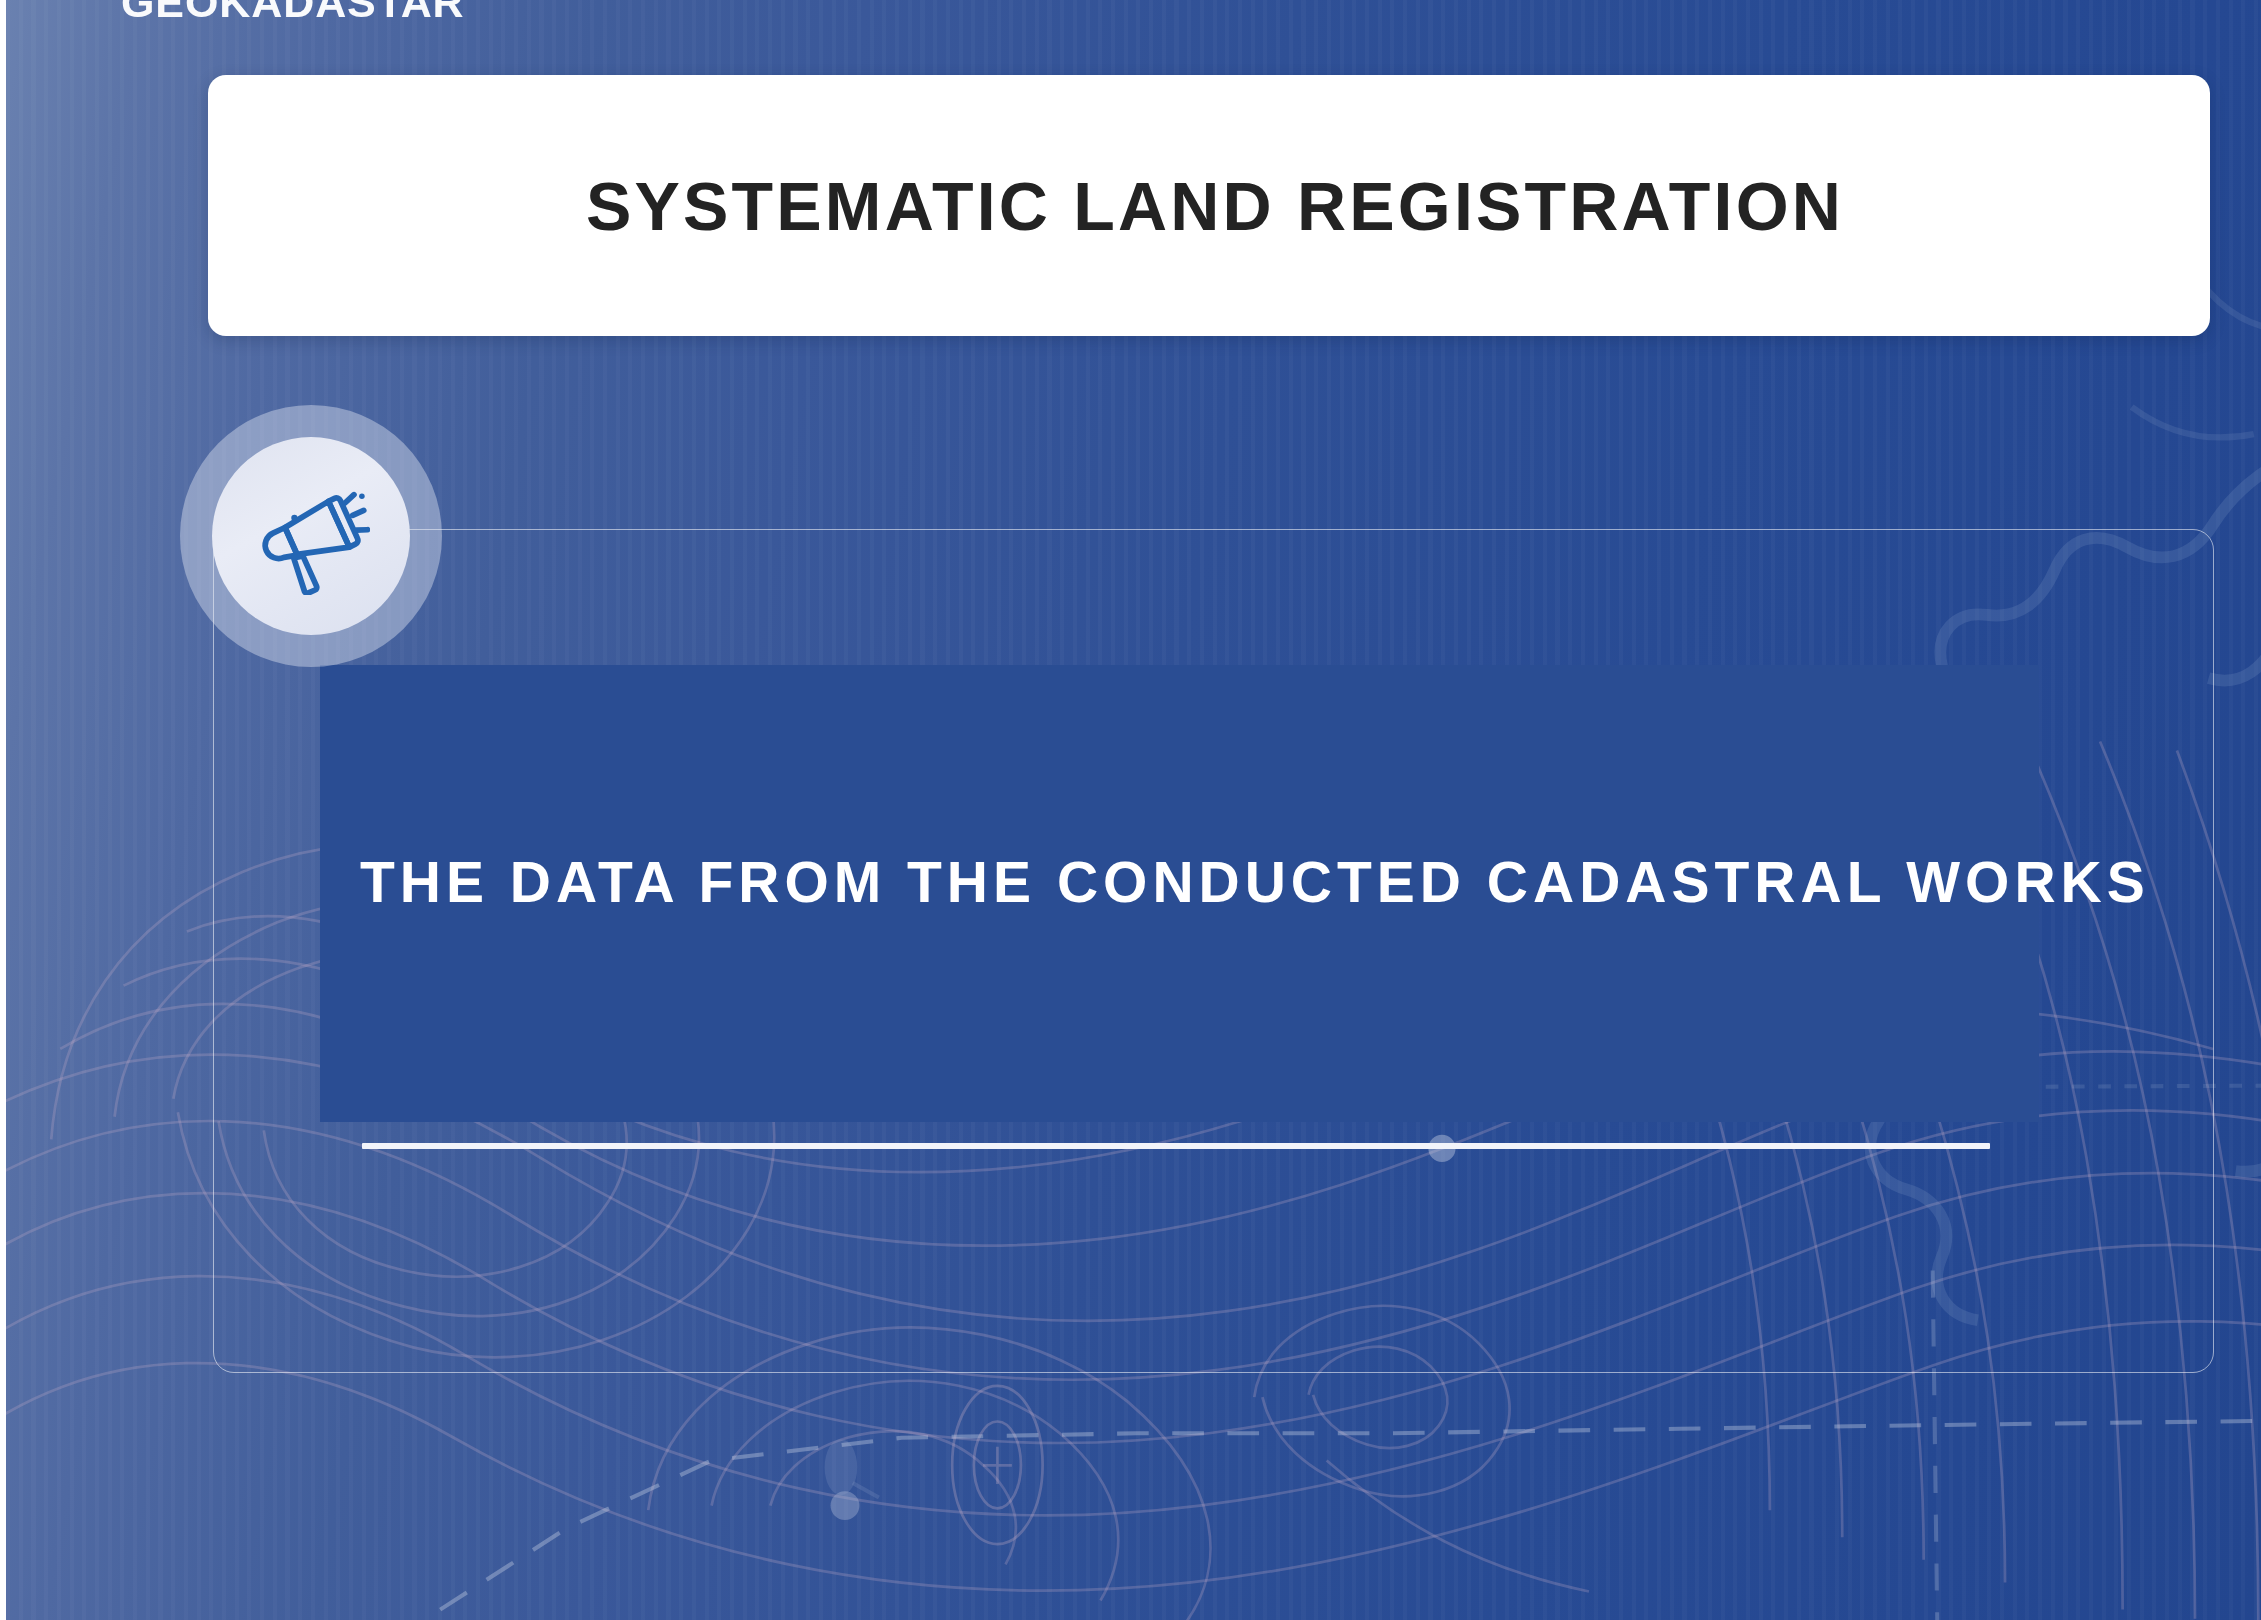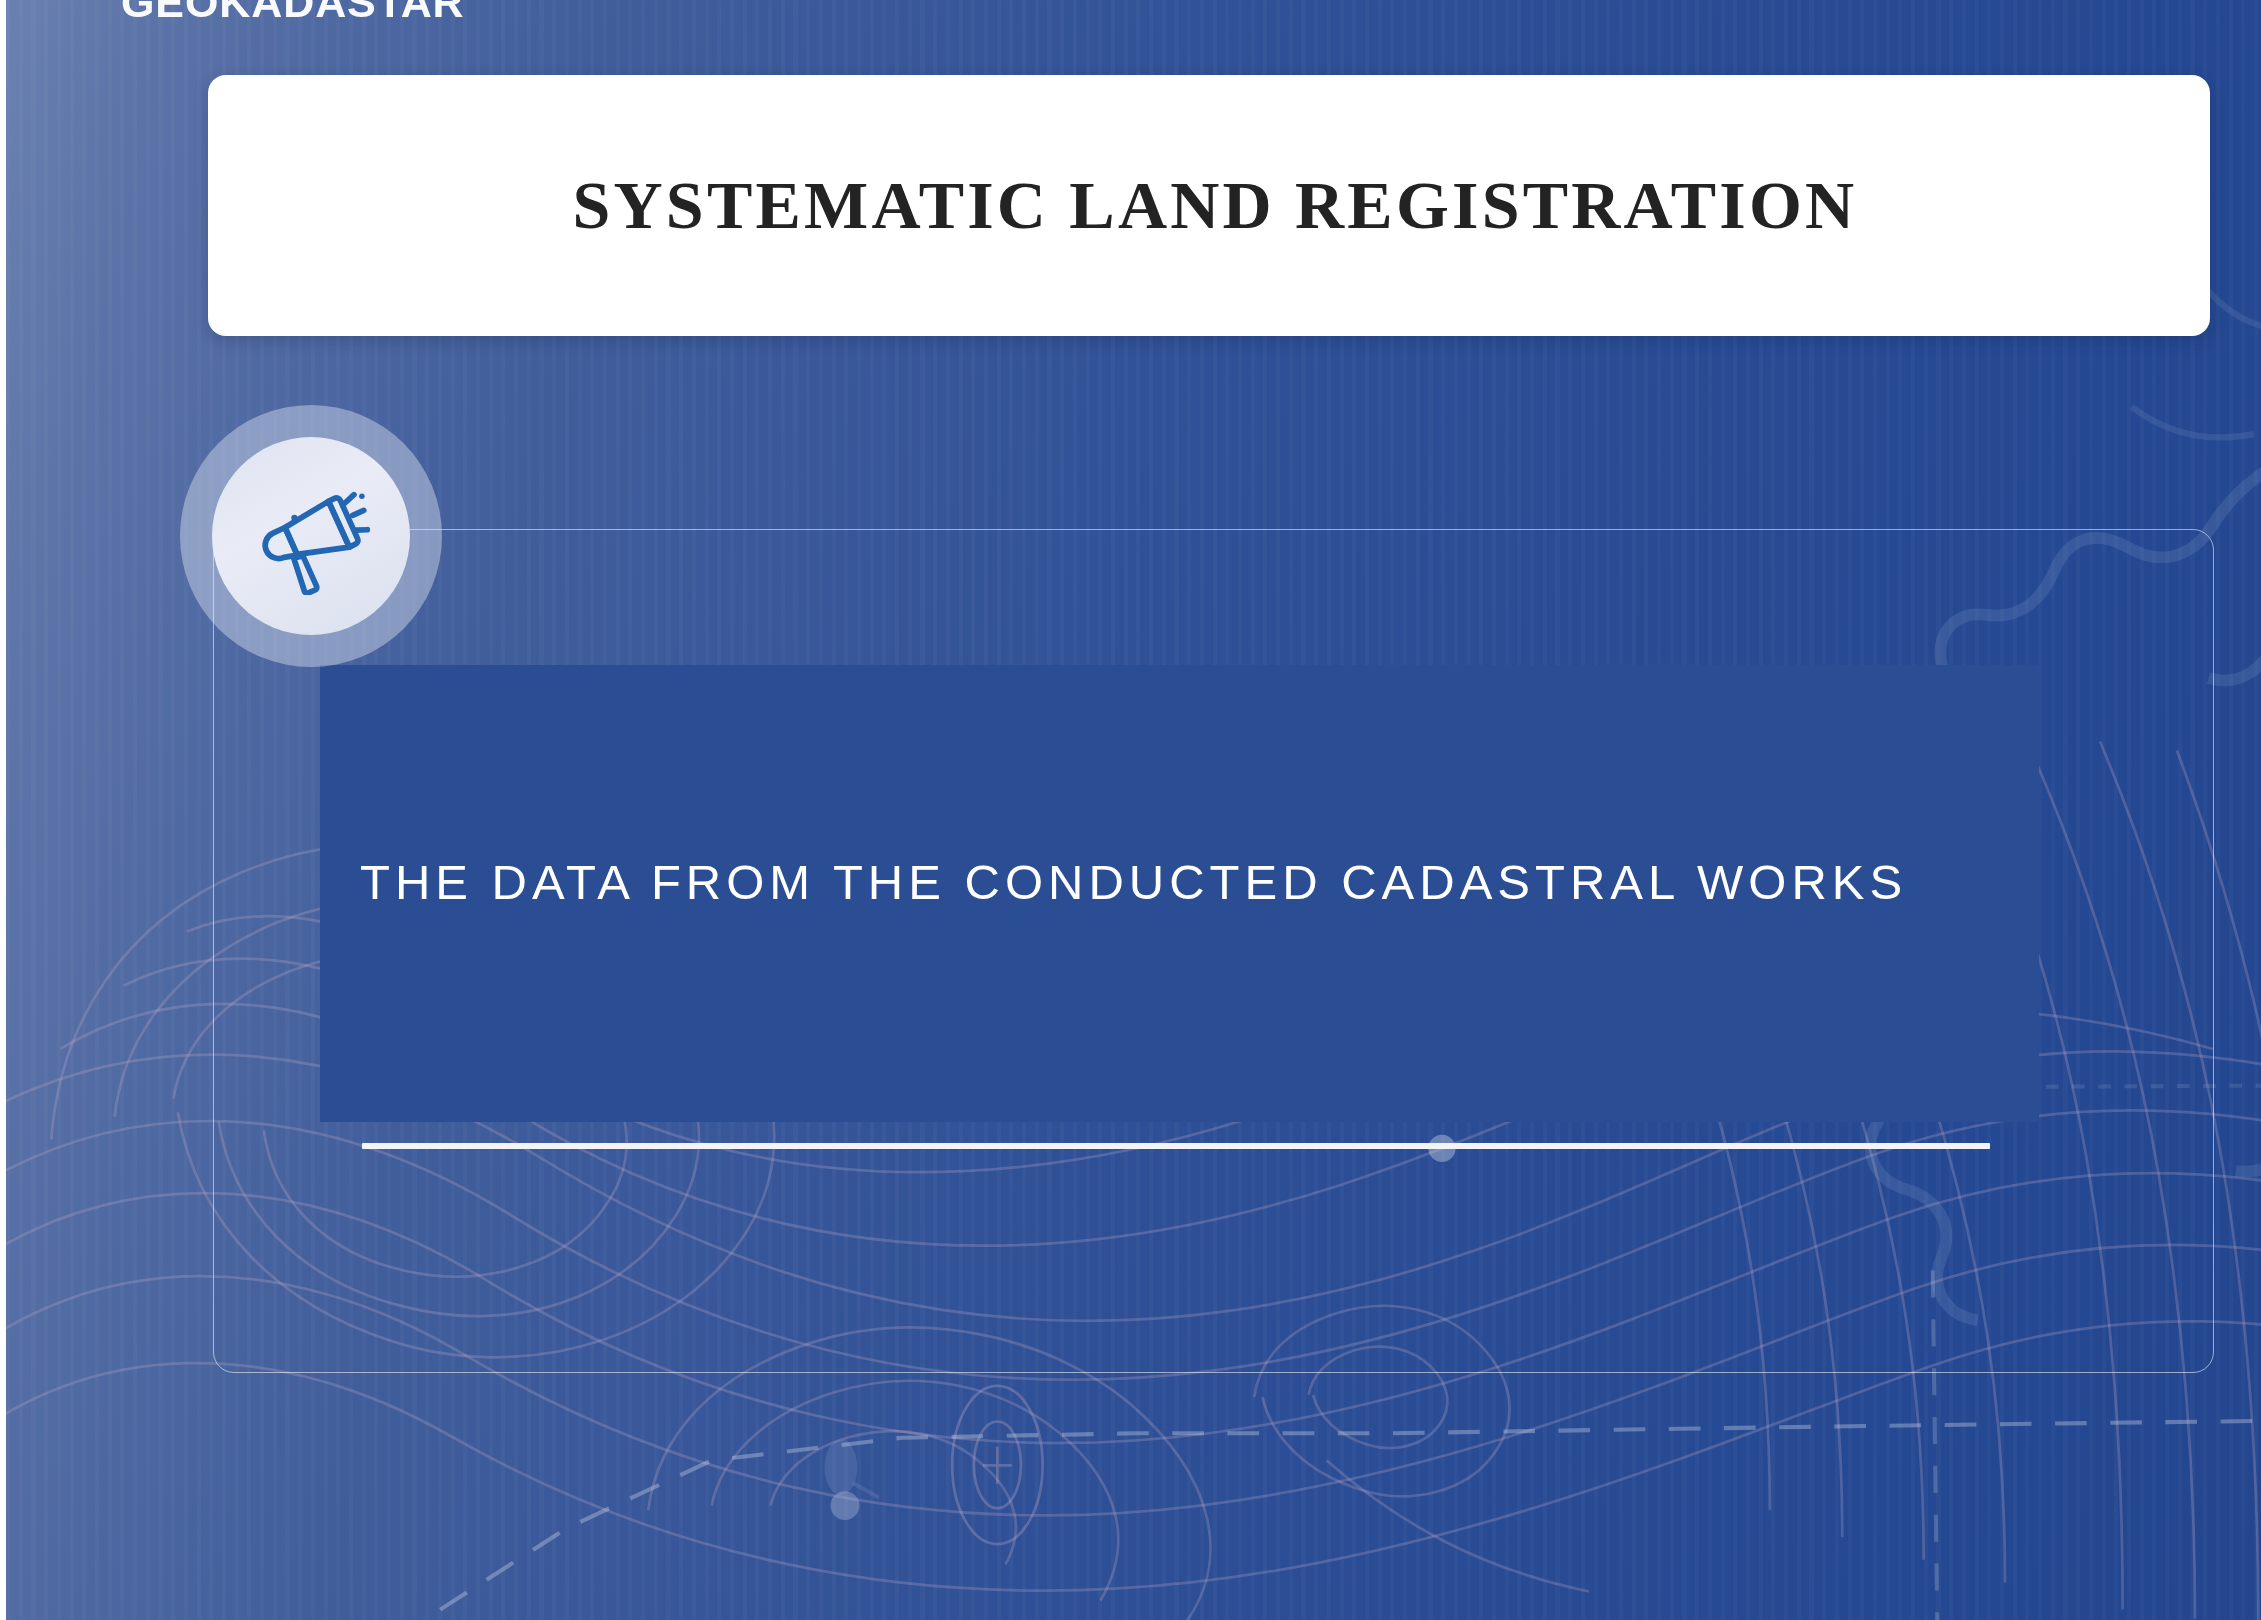--- a/index.html
+++ b/index.html
@@ -86,21 +86,21 @@
     align-items: center;
     justify-content: center;
     z-index: 20;
   }
   #header-title {
     color: #232323;
     font-size: 68px;
     font-weight: 700;
     letter-spacing: 3.2px;
     white-space: nowrap;
-    font-family: Liberation Serif, serif;
+    font-family: Liberation Sans, sans-serif;
     margin-left: 12px;
   }
 
   
   #brand-wordmark {
     position: absolute;
     left: 121px; top: -22px;
     color: #ffffff;
     font-size: 43px;
     font-weight: 700;
@@ -151,22 +151,22 @@
     background: #2a4d93;
     z-index: 16;
     display: flex;
     flex-direction: column;
     justify-content: center;
     padding-left: 40px;
     box-sizing: border-box;
   }
   #statement-line-1 {
     color: #ffffff;
-    font-size: 49px;
-    font-weight: 400;
+    font-size: 57px;
+    font-weight: 700;
     letter-spacing: 5px;
     white-space: nowrap;
     line-height: 1.05;
     margin-bottom: 21px;
   }
   #statement-line-2 {
     color: #ffffff;
     font-size: 68px;
     font-weight: 700;
     letter-spacing: 3.6px;

